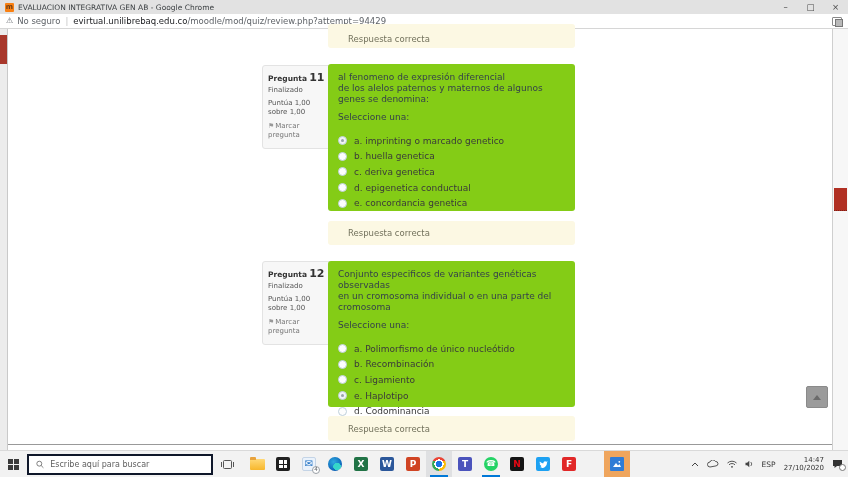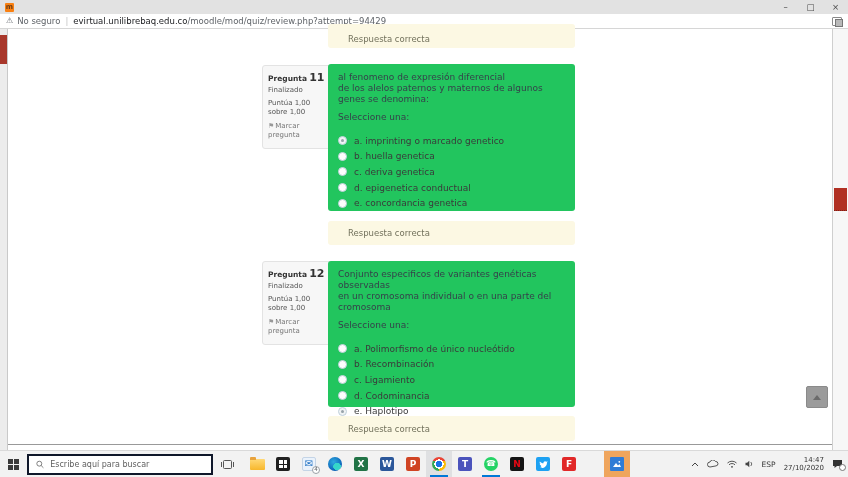--- a/index.html
+++ b/index.html
@@ -52,21 +52,21 @@
     border:1px solid #e3e3e3; border-radius:3px; padding:5px 5px; font-size:7px; color:#555; }
   .qinfo-11 { top:36px; }
   .qinfo-12 { top:232px; }
   .qlabel { font-size:7.5px; font-weight:bold; color:#333; }
   .qnum { font-size:11px; font-weight:bold; color:#333; }
   .qstate { margin-top:2px; }
   .qgrade { margin-top:5px; line-height:9px; }
   .qflag { margin-top:5px; color:#777; line-height:9px; }
   .flag-icon { color:#999; font-size:7px; margin-right:1px; }
 
-  .qbody { position:absolute; left:328px; width:247px; background:#22c55e; border-radius:3px;
+  .qbody { position:absolute; left:328px; width:247px; background:#84cc16; border-radius:3px;
     padding:8px 10px; font-size:9px; color:#35424a; }
   .qbody-11 { top:35px; height:147px; }
   .qbody-12 { top:232px; height:146px; }
   .qtext span { display:block; line-height:11px; }
   .qprompt { margin-top:7px; line-height:11px; }
   .opts { margin-top:10px; }
   .opt { display:flex; align-items:center; gap:7px; height:15.6px; }
   .radio { width:9px; height:9px; border-radius:50%; background:#fdfdfd;
     border:1px solid #bfd0da; position:relative; flex:none; }
   .radio.selected { background:#f0f3f5; }
@@ -139,20 +139,21 @@
     background:#fff; border:1px solid #777; font-size:5px; color:#444;
     display:flex; align-items:center; justify-content:center; line-height:1; }
 </style>
 </head>
 <body>
 
 <div class="screen">
 
   <div class="titlebar">
     <span class="favicon">m</span>
+    <span class="window-title">EVALUACION INTEGRATIVA GEN AB - Google Chrome</span>
     <div class="win-controls">
       <span class="win-btn">–</span>
       <span class="win-btn">□</span>
       <span class="win-btn">×</span>
     </div>
   </div>
 
   <div class="urlbar">
     <span class="warn-icon">⚠</span>
     <span class="security-label">No seguro</span>
@@ -249,26 +250,26 @@
         </div>
         <div class="opt">
           <span class="radio"></span>
           <span class="opt-label">b. Recombinación</span>
         </div>
         <div class="opt">
           <span class="radio"></span>
           <span class="opt-label">c. Ligamiento</span>
         </div>
         <div class="opt">
-          <span class="radio"></span>
-          <span class="opt-label">d. Codominancia</span>
-        </div>
-        <div class="opt">
           <span class="radio selected"></span>
           <span class="opt-label">e. Haplotipo</span>
+        </div>
+        <div class="opt">
+          <span class="radio"></span>
+          <span class="opt-label">d. Codominancia</span>
         </div>
       </div>
     </div>
 
     <div class="fb fb-bot">Respuesta correcta</div>
 
     <div class="bottom-line"></div>
 
     <div class="back-top">
       <span class="back-top-arrow"></span>

